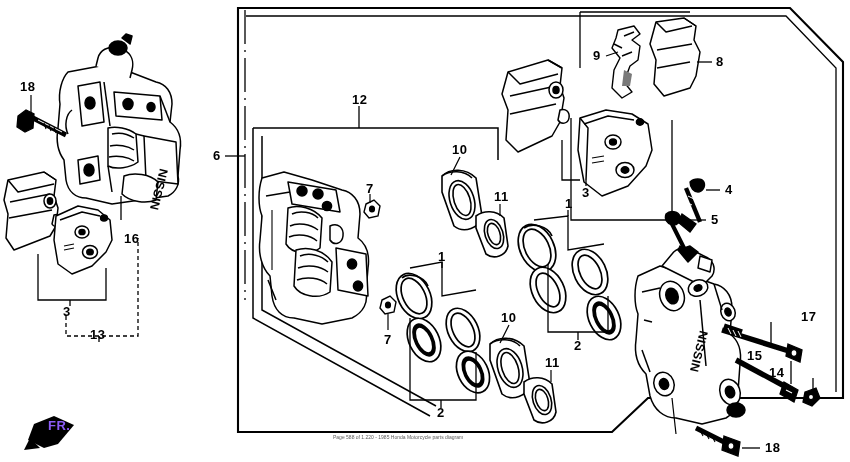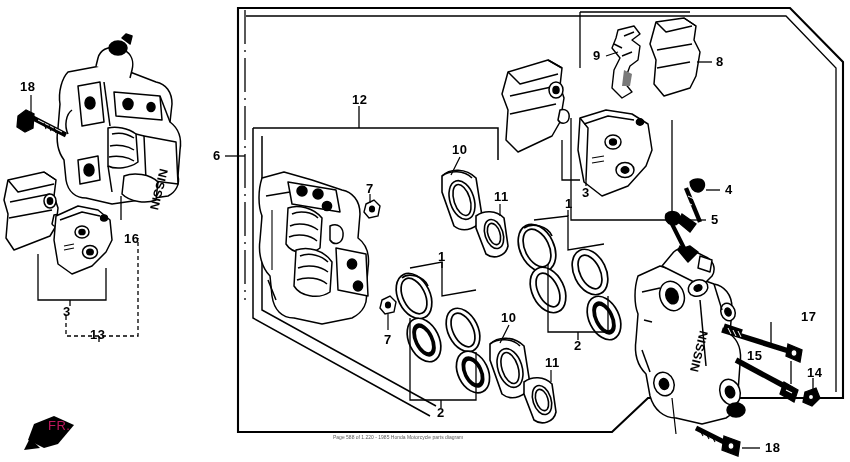--- a/index.html
+++ b/index.html
@@ -14,22 +14,22 @@
     font-weight:700;
     color:#000;
     letter-spacing:0.5px;
     white-space:nowrap;
     line-height:1;
   }
   .frlabel{
     position:absolute;
     font-family:"Liberation Sans",sans-serif;
     font-size:13px;
-    font-weight:400;
-    color:#be185d;
+    font-weight:700;
+    color:#8b5cf6;
     letter-spacing:0.5px;
   }
   .footer-note{
     position:absolute;
     font-family:"Liberation Sans",sans-serif;
     font-size:5px;
     color:#2b2b2b;
     white-space:nowrap;
     opacity:.78;
     transform:scaleY(.9);
@@ -475,20 +475,20 @@
   <span class="callout" style="left:574px; top:339px;">2</span>
   <span class="callout" style="left:501px; top:311px;">10</span>
   <span class="callout" style="left:545px; top:356px;">11</span>
   <span class="callout" style="left:593px; top:49px;">9</span>
   <span class="callout" style="left:716px; top:55px;">8</span>
   <span class="callout" style="left:582px; top:186px;">3</span>
   <span class="callout" style="left:725px; top:183px;">4</span>
   <span class="callout" style="left:711px; top:213px;">5</span>
   <span class="callout" style="left:764px; top:310px;margin-left:37px;">17</span>
   <span class="callout" style="left:747px; top:349px;">15</span>
-  <span class="callout" style="left:807px; top:366px;">14</span>
+  <span class="callout" style="left:769px; top:366px;">14</span>
   <span class="callout" style="left:765px; top:441px;">18</span>
 
   <span class="frlabel" style="left:48px; top:418px;">FR.</span>
 
   <span class="footer-note" style="left:333px; top:434px;">Page 588 of 1.220 - 1985 Honda Motorcycle parts diagram</span>
 
 </div>
 
 </body></html>

